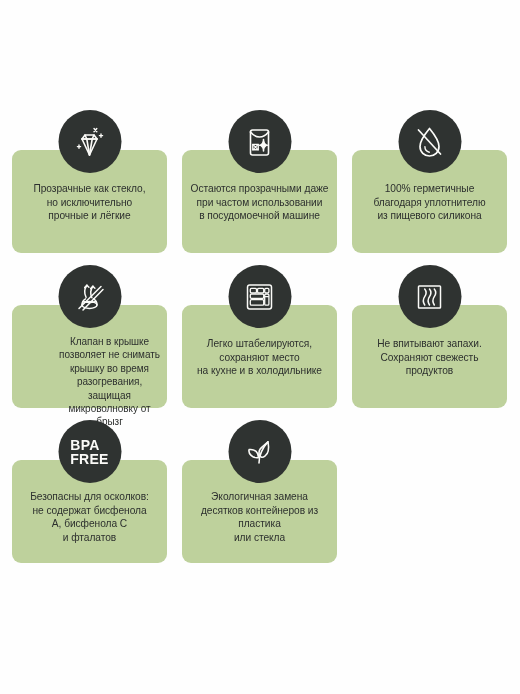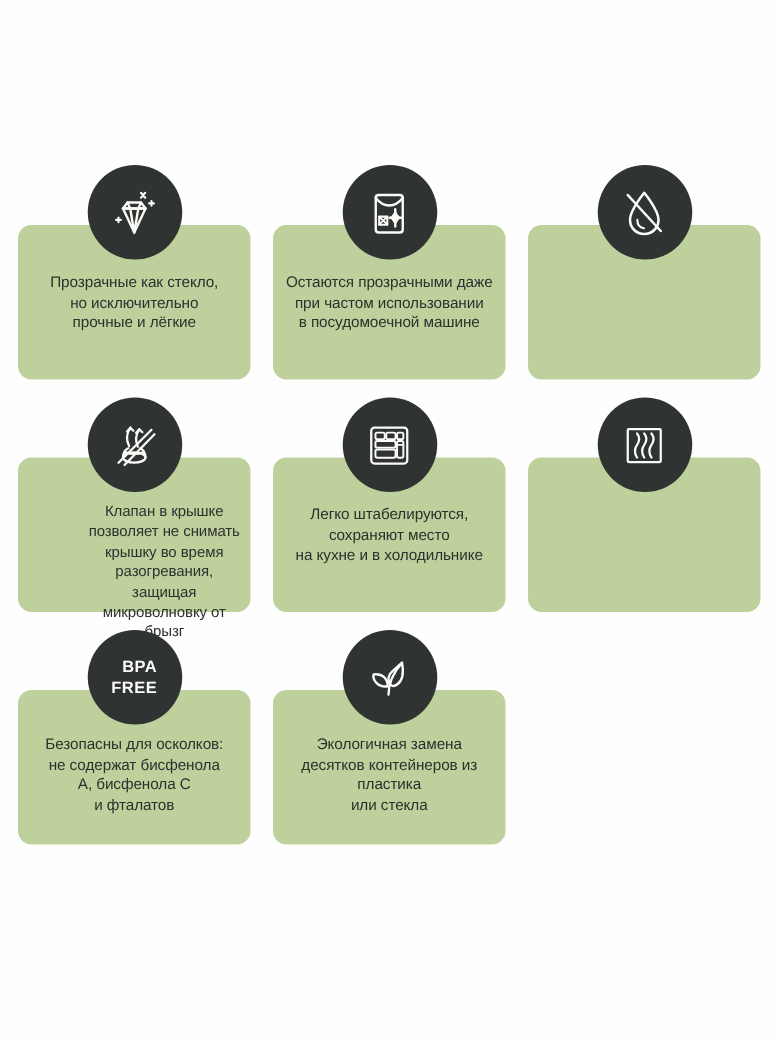--- a/index.html
+++ b/index.html
@@ -41,25 +41,25 @@
     border-radius:50%;
     background:#2f3331;
     display:flex;
     align-items:center;
     justify-content:center;
     z-index:3;
   }
   .badge svg { display:block; }
   .badge-text {
     color:#fbfbf8;
-    font-size:11px;
+    font-size:14px;
     line-height:14px;
     font-weight:700;
     letter-spacing:0.3px;
-    text-align:right;
+    text-align:left;
     white-space:pre-line;
   }
   .caption {
     margin-top:32px;
     padding:0 4px;
     color:#2d302e;
     font-size:10.2px;
     line-height:13.6px;
     text-align:center;
     white-space:pre-line;
@@ -115,20 +115,23 @@
 
 
     <div class="card c4">
       <div class="badge">
         <svg width="40" height="40" viewBox="0 0 40 40" fill="none" stroke="#fbfbf8" stroke-width="1.7" stroke-linejoin="round" stroke-linecap="round">
           <path d="M20 6.5 C20 6.5 10.5 18 10.5 24.5 C10.5 30 14.8 34 20 34 C25.2 34 29.5 30 29.5 24.5 C29.5 18 20 6.5 20 6.5 Z"></path>
           <path d="M15.4 24.6 Q15.4 29.4 19.8 30.2" stroke-width="1.4"></path>
           <path d="M9 8 L31 32" stroke-width="1.7"></path>
         </svg>
       </div>
+      <div class="caption">100% герметичные
+благодаря уплотнителю
+из пищевого силикона</div>
     </div>
 
     <div class="card c5">
       <div class="badge">
         <svg width="40" height="40" viewBox="0 0 40 40" fill="none" stroke="#fbfbf8" stroke-width="1.5" stroke-linejoin="round" stroke-linecap="round">
           <ellipse cx="20" cy="28" rx="7.5" ry="3.4"></ellipse>
           <path d="M12.5 28 Q12.5 23.5 16 21.8 M27.5 28 Q27.5 23.5 24 21.8"></path>
           <path d="M13.6 24.4 Q20 26.8 26.4 24.4"></path>
           <path d="M16.6 20.4 Q13.4 14 17.4 8.2"></path>
           <path d="M17.4 8.2 L15.2 10.6 M17.4 8.2 L19.4 10.2"></path>
@@ -165,20 +168,23 @@
 
     <div class="card c7">
       <div class="badge">
         <svg width="40" height="40" viewBox="0 0 40 40" fill="none" stroke="#fbfbf8" stroke-width="1.5" stroke-linejoin="round" stroke-linecap="round">
           <rect x="9" y="9" width="22" height="22" rx="0.8"></rect>
           <path d="M15.2 28 Q12.4 23.6 15.2 19.6 Q18 15.6 15.2 12"></path>
           <path d="M20 28 Q17.2 23.6 20 19.6 Q22.8 15.6 20 12"></path>
           <path d="M24.8 28 Q22 23.6 24.8 19.6 Q27.6 15.6 24.8 12"></path>
         </svg>
       </div>
+      <div class="caption">Не впитывают запахи.
+Сохраняют свежесть
+продуктов</div>
     </div>
 
     <div class="card c8">
       <div class="badge">
         <span class="badge-text">BPA
 FREE</span>
       </div>
       <div class="caption">Безопасны для осколков:
 не содержат бисфенола
 А, бисфенола С

